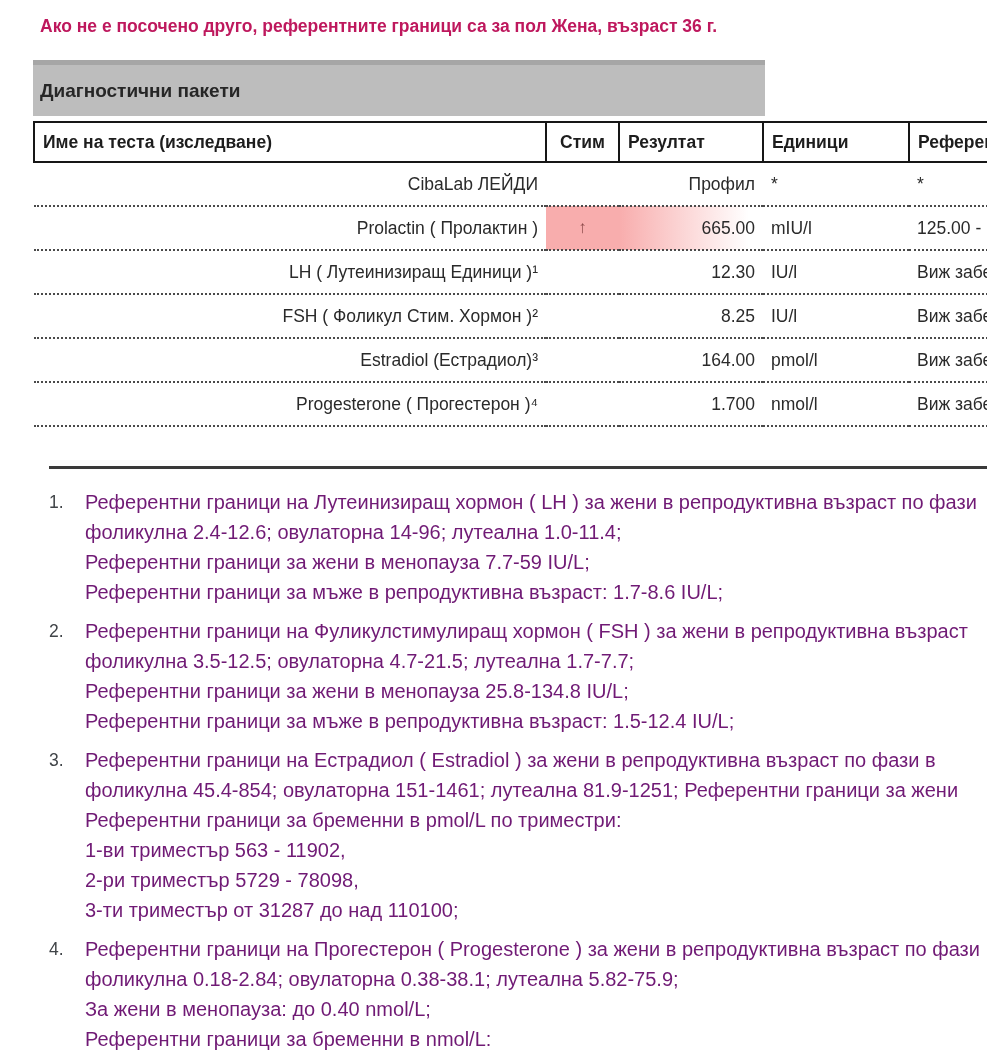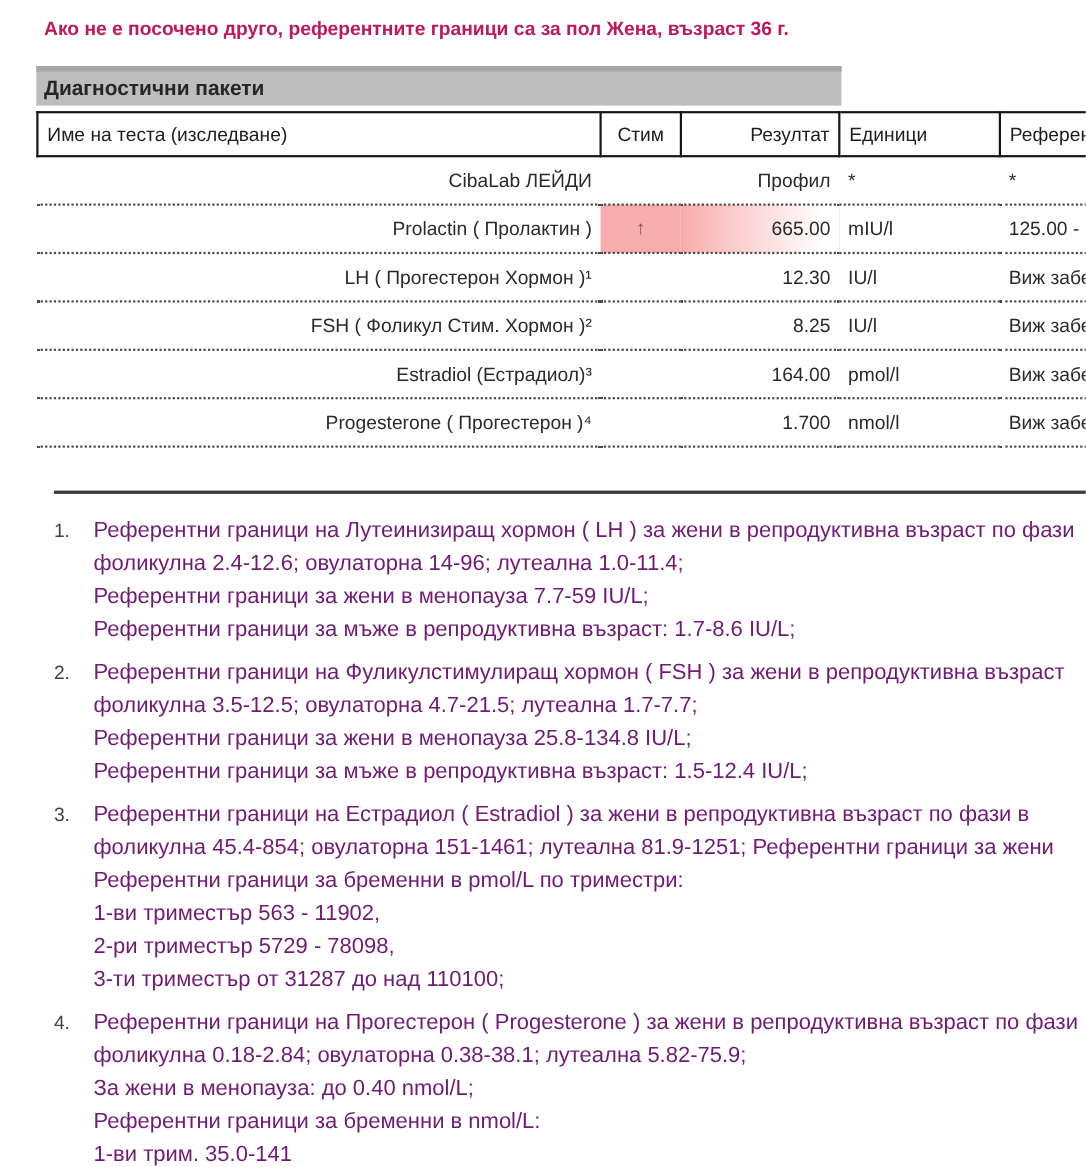--- a/index.html
+++ b/index.html
@@ -6,42 +6,42 @@
   html,body { background:#ffffff; }
   body {
     width:987px; height:1061px; overflow:hidden; position:relative;
     font-family:"Liberation Sans", sans-serif; color:#232323;
   }
   .note {
     margin:16px 0 0 40px;
     font-size:17.5px; font-weight:bold; color:#be185d; white-space:nowrap;
   }
   .section-bar {
-    margin:23px 0 0 33px; width:732px; height:36px;
+    margin:23px 0 0 33px; width:732px; height:56px;
     background:#bdbdbd; border-top:5px solid #a6a6a6;
     display:flex; align-items:center; padding-left:7px;
   }
   .section-bar span { font-size:19px; font-weight:bold; color:#262626; }
   table {
     margin-left:33px; margin-top:5px;
     border-collapse:collapse; table-layout:fixed; width:1150px;
     font-size:17.5px;
   }
   col.c-name  { width:512px; }
   col.c-flag  { width:73px;  }
   col.c-result{ width:144px; }
   col.c-units { width:146px; }
   col.c-ref   { width:275px; }
   thead th {
     border:2px solid #161616; height:40px;
-    font-weight:normal; text-align:left; padding:0 8px;
+    font-weight:bold; text-align:left; padding:0 8px;
     white-space:nowrap; overflow:hidden; color:#1d1d1d;
   }
   thead th.h-flag { text-align:center; }
-  thead th.h-result { text-align:right; }
+  thead th.h-result { }
   tbody td {
     height:44px; vertical-align:middle;
     border-bottom:2px dotted #4a4a4a;
     white-space:nowrap; padding:0 8px; color:#2a2a2a;
   }
   td.t-name { padding-left:8px;text-align:right; }
   tr.indent td.t-name { padding-left:36px; }
   td.t-flag { text-align:center; }
   td.t-result { text-align:right; }
   tr.hl td.t-flag { background:#f8adad; color:#8d4b4b; font-size:17px; }
@@ -97,21 +97,21 @@
           <td class="t-ref">*</td>
         </tr>
         <tr class="indent hl">
           <td class="t-name">Prolactin ( Пролактин )</td>
           <td class="t-flag">↑</td>
           <td class="t-result">665.00</td>
           <td class="t-units">mIU/l</td>
           <td class="t-ref">125.00 -</td>
         </tr>
         <tr class="indent">
-          <td class="t-name">LH ( Прогестерон Хормон )¹</td>
+          <td class="t-name">LH ( Лутеинизиращ Единици )¹</td>
           <td class="t-flag"></td>
           <td class="t-result">12.30</td>
           <td class="t-units">IU/l</td>
           <td class="t-ref">Виж забележка</td>
         </tr>
         <tr class="indent">
           <td class="t-name">FSH ( Фоликул Стим. Хормон )²</td>
           <td class="t-flag"></td>
           <td class="t-result">8.25</td>
           <td class="t-units">IU/l</td>

